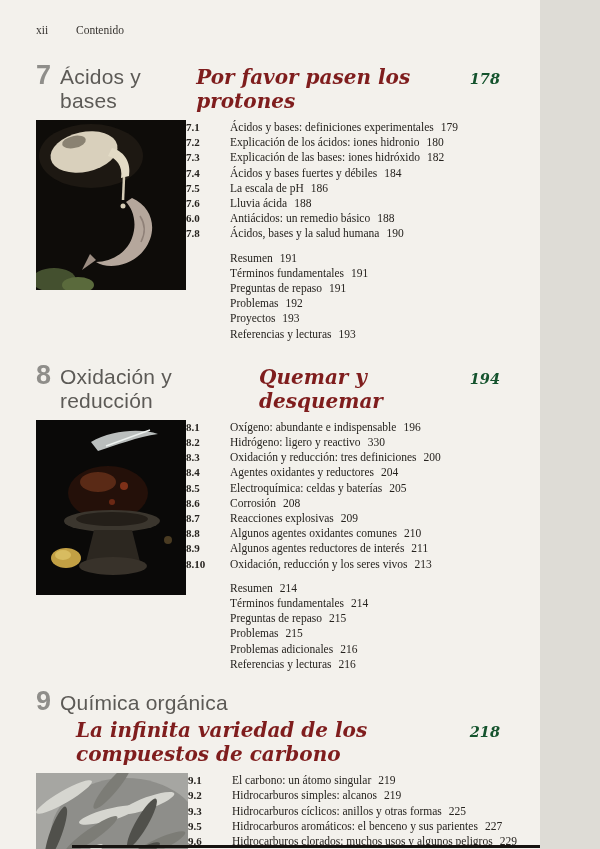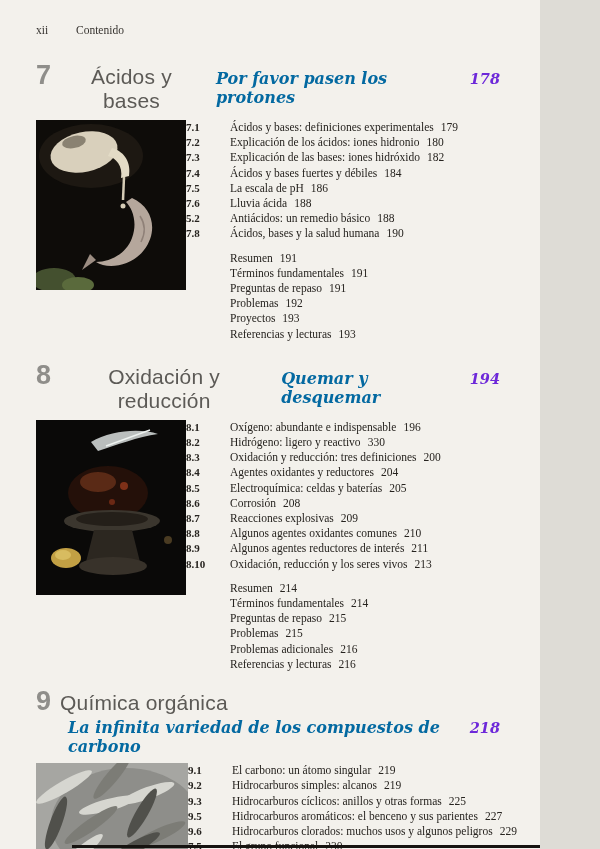--- a/index.html
+++ b/index.html
@@ -19,32 +19,32 @@
   .ch8 { margin-top:18px; }
   .ch9 { margin-top:14px; }
 
   .ch-head { display:flex; align-items:baseline; }
   .ch-num {
     font-family:"Liberation Sans", sans-serif; font-size:27px; font-weight:bold;
     color:#8f8e8a; margin-right:9px;
   }
   .ch-title {
     font-family:"Liberation Sans", sans-serif; font-size:21px;
-    color:#5c5a56; letter-spacing:.2px;text-align:center;
+    color:#5c5a56; letter-spacing:.2px;
   }
   .ch-sub {
     font-family:"DejaVu Serif", serif; font-style:italic; font-weight:bold;
-    font-size:16px; color:#0369a1; margin-left:13px;
+    font-size:20px; color:#7f1d1d; margin-left:13px;
   }
   .ch-pg {
     font-family:"DejaVu Serif", serif; font-style:italic; font-weight:bold;
-    font-size:14.5px; color:#6d28d9; 
+    font-size:14.5px; color:#14532d; 
   }
   .ch-subline { display:flex; align-items:baseline; padding-left:28px; margin-top:1px; }
-  .ch-subline .ch-sub { margin-left:4px; }
+  .ch-subline .ch-sub { margin-left:12px; }
 
   .ch-body { display:flex; margin-top:7px; }
   .photo { flex:0 0 auto; display:block; }
   .entries { margin-left:0; font-size:11.5px; line-height:15.2px; color:#26231f; flex:1; }
 
   .row { display:flex; align-items:baseline; }
   .row .num { flex:0 0 44px; font-weight:bold; font-size:11px; }
   .row .ttl { white-space:nowrap; }
   .row .pg { margin-left:7px; }
   .endmatter { margin-top:9px; }
@@ -110,21 +110,21 @@
               <span class="num">7.5</span>
               <span class="ttl">La escala de pH</span>
               <span class="pg">186</span>
             </div>
             <div class="row">
               <span class="num">7.6</span>
               <span class="ttl">Lluvia ácida</span>
               <span class="pg">188</span>
             </div>
             <div class="row">
-              <span class="num">5.2</span>
+              <span class="num">6.0</span>
               <span class="ttl">Antiácidos: un remedio básico</span>
               <span class="pg">188</span>
             </div>
             <div class="row">
               <span class="num">7.8</span>
               <span class="ttl">Ácidos, bases y la salud humana</span>
               <span class="pg">190</span>
             </div>
           </div>
         <div class="endmatter">

